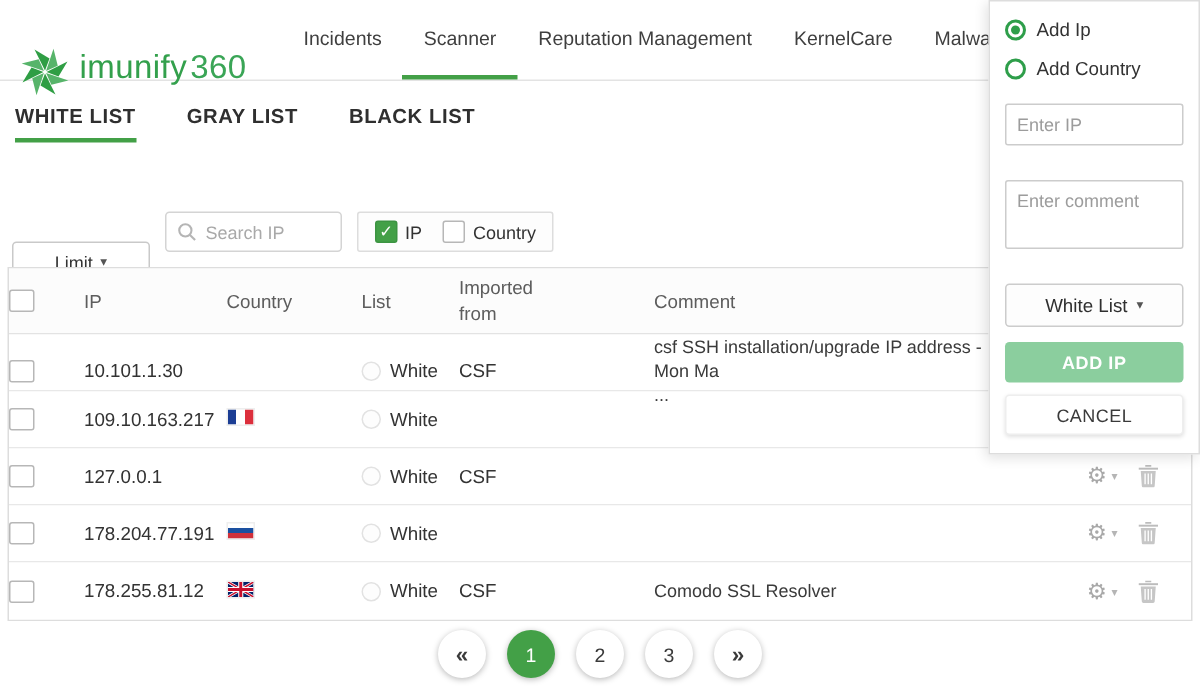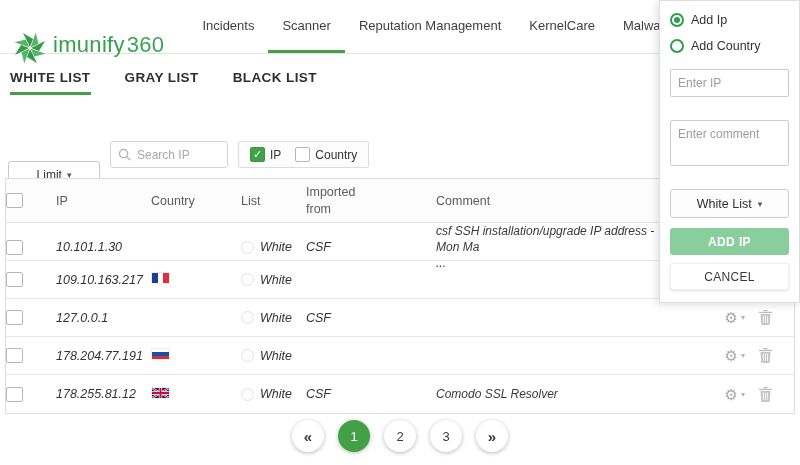--- a/index.html
+++ b/index.html
@@ -53,21 +53,21 @@
   .table { position:absolute; left:5px; right:5px; top:178px; border:1px solid #ddd;
     background:#fff; }
   .trow { display:grid; grid-template-columns:50px 95px 90px 65px 130px 240px 1fr;
     align-items:center; }
   .thead { height:44px; background:#fcfcfc; border-bottom:1px solid #e3e3e3; }
   .th { font-size:12.5px; color:#5d5d5d; }
   .th-imported { width:62px; line-height:1.3; }
   .tbody .trow { height:38px; border-bottom:1px solid #e8e8e8; background:#fff; }
   .tbody .trow:last-child { border-bottom:none; }
   .cell-check { justify-self:start; padding-left:15px; }
-  .td { font-size:12.5px; color:#333;font-style:italic; }
+  .td { font-size:12.5px; color:#333; }
   .list-cell { display:flex; align-items:center; gap:6px; }
   .list-dot { width:13px; height:13px; border-radius:50%; border:1px solid #e2e2e2;
     background:#fdfdfd; }
   .flag { width:19px; height:12px; display:inline-block; border:1px solid #eee; }
   .flag-fr { background:linear-gradient(90deg,#1b3d94 0 33%,#fff 33% 66%,#dc2f3c 66% 100%); }
   .flag-ru { background:linear-gradient(180deg,#fff 0 33%,#1b50a0 33% 66%,#d0303a 66% 100%); }
   .flag svg { width:100%; height:100%; display:block; }
   .comment-cell { font-size:12px; color:#3a3a3a; white-space:pre-line; line-height:1.35;
     padding-right:8px; }
   .actions { justify-self:end; padding-right:22px; display:flex; align-items:center; gap:14px; }

